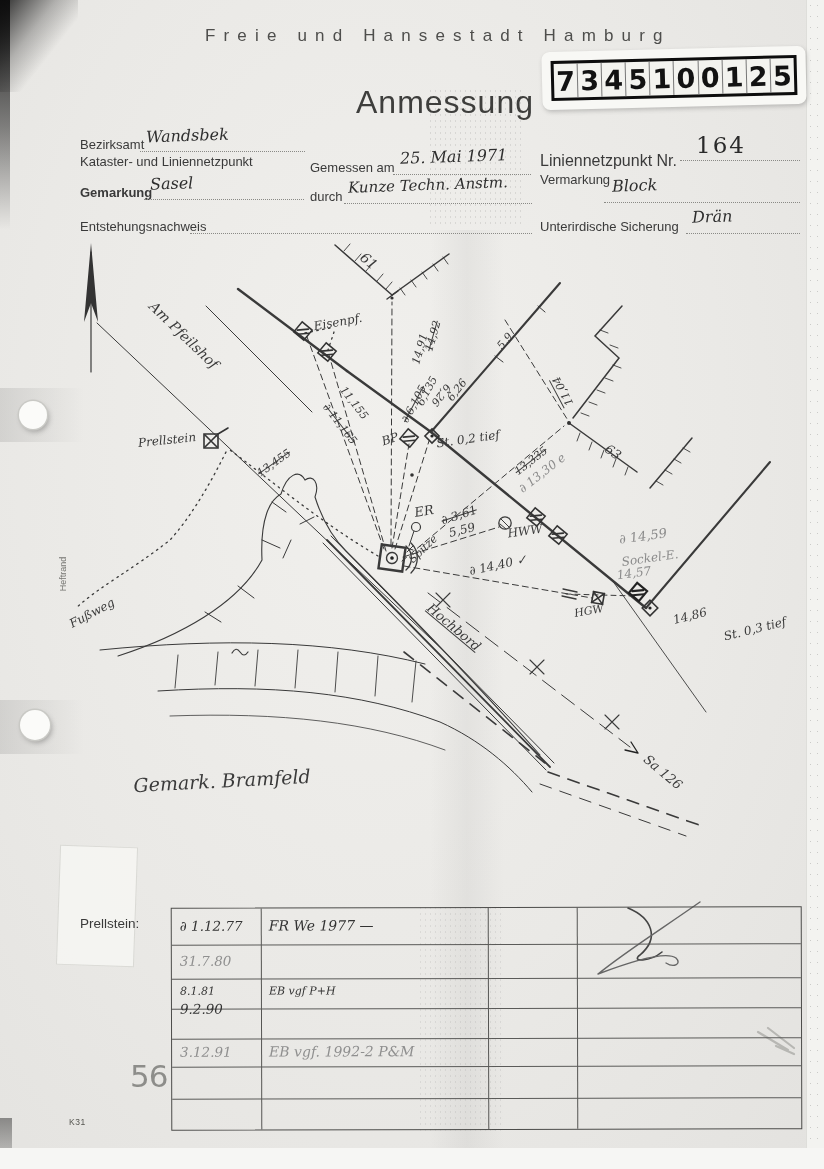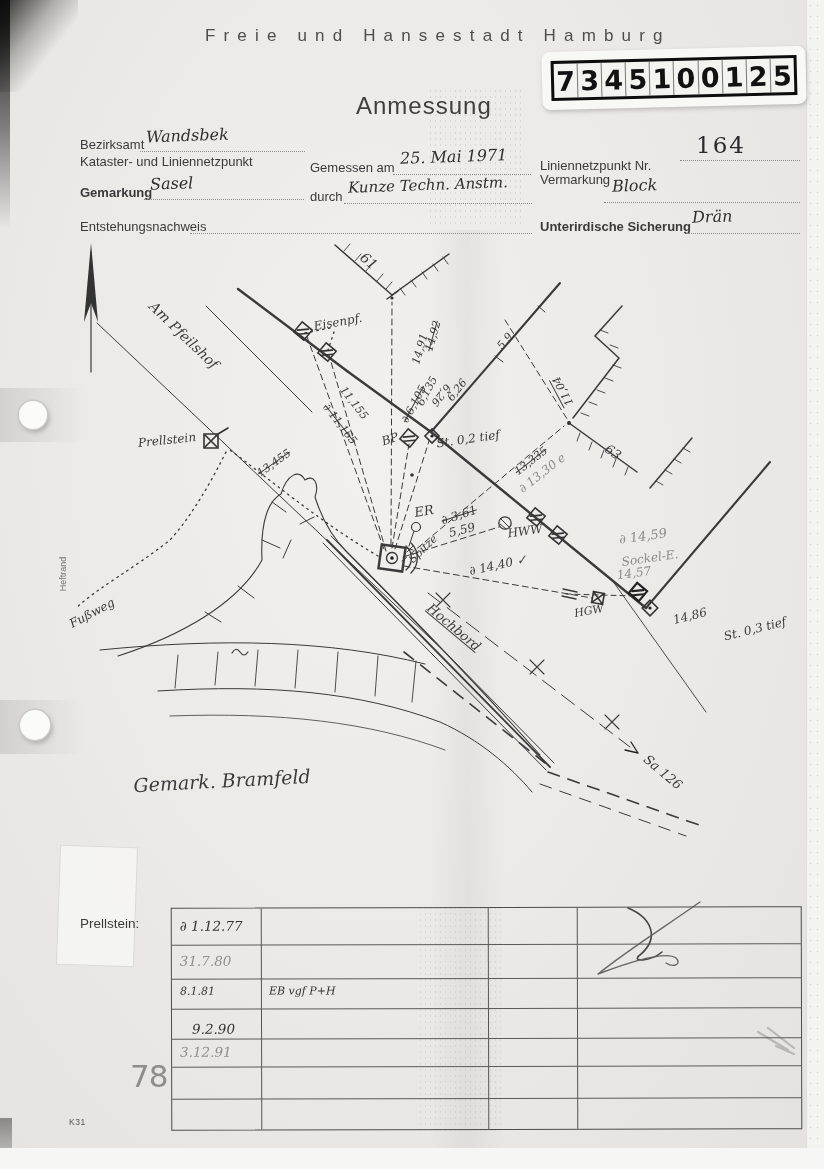--- a/index.html
+++ b/index.html
@@ -27,21 +27,21 @@
   .hole-band{position:absolute;left:0;width:84px;height:54px;
      background:linear-gradient(90deg, rgba(90,90,90,.16), transparent);}
   .hole{position:absolute;border-radius:50%;background:#fbfbf9;
      box-shadow:0 0 0 1.5px #c9c9c5, 2px 3px 5px rgba(60,60,60,.35);}
   .tape{position:absolute;left:58px;top:846px;width:76px;height:118px;
      background:rgba(250,250,248,.65);border:1px solid rgba(195,195,190,.55);transform:rotate(2deg);}
 
   
   .hdr-title{position:absolute;left:205px;top:26px;width:400px;font-size:17px;color:#4e4e4c;
      letter-spacing:.48em;white-space:nowrap;}
-  .form-title{position:absolute;left:356px;top:92px;font-size:24px;color:#3e3e3c;letter-spacing:1px;}
+  .form-title{position:absolute;left:356px;top:84px;font-size:32px;color:#3e3e3c;letter-spacing:1px;}
   .sticker{position:absolute;left:542px;top:49px;width:264px;height:58px;background:#f8f8f5;
      border-radius:8px;transform:rotate(-1.4deg);box-shadow:1px 2px 4px rgba(80,80,80,.3);}
   .digit-box{position:absolute;left:9px;top:9px;right:9px;bottom:9px;border:3px solid #0d0d0d;
      display:flex;background:#f3f3ef;}
   .digit{flex:1;border-right:1px solid #777;display:flex;align-items:center;justify-content:center;
      font-family:"DejaVu Sans",sans-serif;font-weight:bold;font-size:27px;color:#121212;}
   .digit:last-child{border-right:none;}
 
   
   .lbl{position:absolute;font-size:13px;color:#3a3a3a;white-space:nowrap;}
@@ -118,40 +118,40 @@
 
   <span class="lbl" style="left:80px;top:137px;">Bezirksamt</span>
   <span class="hw hw-val" style="left:146px;top:126px;">Wandsbek</span>
   <div class="dotline" style="left:140px;top:150px;width:165px;"></div>
   <span class="lbl" style="left:80px;top:154px;">Kataster- und Liniennetzpunkt</span>
 
   <span class="lbl" style="left:310px;top:160px;">Gemessen am</span>
   <span class="hw hw-val" style="left:400px;top:147px;">25. Mai 1971</span>
   <div class="dotline" style="left:393px;top:173px;width:138px;"></div>
 
-  <span class="lbl" style="left:540px;top:158px;font-size:13px;">Liniennetzpunkt Nr.</span>
+  <span class="lbl" style="left:540px;top:152px;font-size:16px;">Liniennetzpunkt Nr.</span>
   <span class="big-num" style="left:696px;top:132px;">164</span>
   <div class="dotline" style="left:680px;top:159px;width:120px;"></div>
 
   <span class="lbl" style="left:80px;top:185px;font-weight:bold;">Gemarkung</span>
   <span class="hw hw-val" style="left:150px;top:174px;">Sasel</span>
   <div class="dotline" style="left:144px;top:198px;width:160px;"></div>
 
   <span class="lbl" style="left:310px;top:189px;">durch</span>
   <span class="hw hw-val" style="left:348px;top:176px;font-size:15px;">Kunze Techn. Anstm.</span>
   <div class="dotline" style="left:344px;top:202px;width:188px;"></div>
 
   <span class="lbl" style="left:540px;top:172px;">Vermarkung</span>
   <span class="hw hw-val" style="left:612px;top:176px;">Block</span>
   <div class="dotline" style="left:604px;top:201px;width:196px;"></div>
 
   <span class="lbl" style="left:80px;top:219px;">Entstehungsnachweis</span>
   <div class="dotline" style="left:190px;top:232px;width:342px;"></div>
 
-  <span class="lbl" style="left:540px;top:219px;font-weight:bold;">Unterirdische Sicherung</span>
+  <span class="lbl" style="left:540px;top:219px;">Unterirdische Sicherung</span>
   <span class="hw hw-val" style="left:692px;top:207px;">Drän</span>
   <div class="dotline" style="left:686px;top:232px;width:114px;"></div>
 
   <svg class="sketch" width="824" height="1169" viewBox="0 0 824 1169">
     <g stroke="#3a3a3a" fill="none" stroke-linecap="round">
 
       <line x1="91" y1="252" x2="91" y2="372" stroke-width="1.2"></line>
       <polygon points="91,243 84,322 91,303 98,322" fill="#333" stroke="none"></polygon>
 
       <line x1="97" y1="323" x2="448" y2="655" stroke-width="1"></line>
@@ -336,31 +336,33 @@
       <span class="sk print" style="left: 63px; top: 574px; font-size: 9px; --r: -90deg;">Heftrand</span>
     </div>
 
   <span class="remarks-label">Prellstein:</span>
   <div class="rtable" id="rtable">
     <div class="vline" style="left:89px;"></div>
     <div class="vline" style="left:316px;"></div>
     <div class="vline" style="left:405px;"></div>
   <div class="hline" style="top: 36px;"></div>
       <span class="hw rrow-date ink" style="top: 9px;">∂ 1.12.77</span>
+      <span class="hw rrow-text ink" style="top: 9px;">FR We 1977 —</span>
       <div class="hline" style="top: 70px;"></div>
       <span class="hw rrow-date pencil" style="top: 44px;">31.7.80</span>
       <div class="hline" style="top: 100px;"></div>
       <span class="hw rrow-date ink-small" style="top: 76px;">8.1.81</span>
       <span class="hw rrow-text ink-small" style="top: 76px;">EB vgf P+H</span>
       <div class="hline" style="top: 130px;"></div>
-      <span class="hw rrow-date ink" style="top: 112px; margin-left: 12px;">9.2.90</span>
+      <span class="hw rrow-date ink" style="top: 92px;">9.2.90</span>
       <div class="hline" style="top: 158px;"></div>
       <span class="hw rrow-date pencil" style="top: 135px;">3.12.91</span>
+      <span class="hw rrow-text pencil" style="top: 135px;">EB vgf. 1992-2 P&amp;M</span>
       <div class="hline" style="top: 190px;"></div>
       <span class="hw rrow-date ink" style="top: 165px;"></span>
       <span class="hw rrow-text ink" style="top: 165px;"></span>
       <span class="hw rrow-date ink" style="top: 196.5px;"></span>
       <span class="hw rrow-text ink" style="top: 196.5px;"></span>
     </div>
 
-  <div class="page-num">78</div>
+  <div class="page-num">56</div>
   <div class="form-code">K31</div>
 </div>
 
 </body></html>

